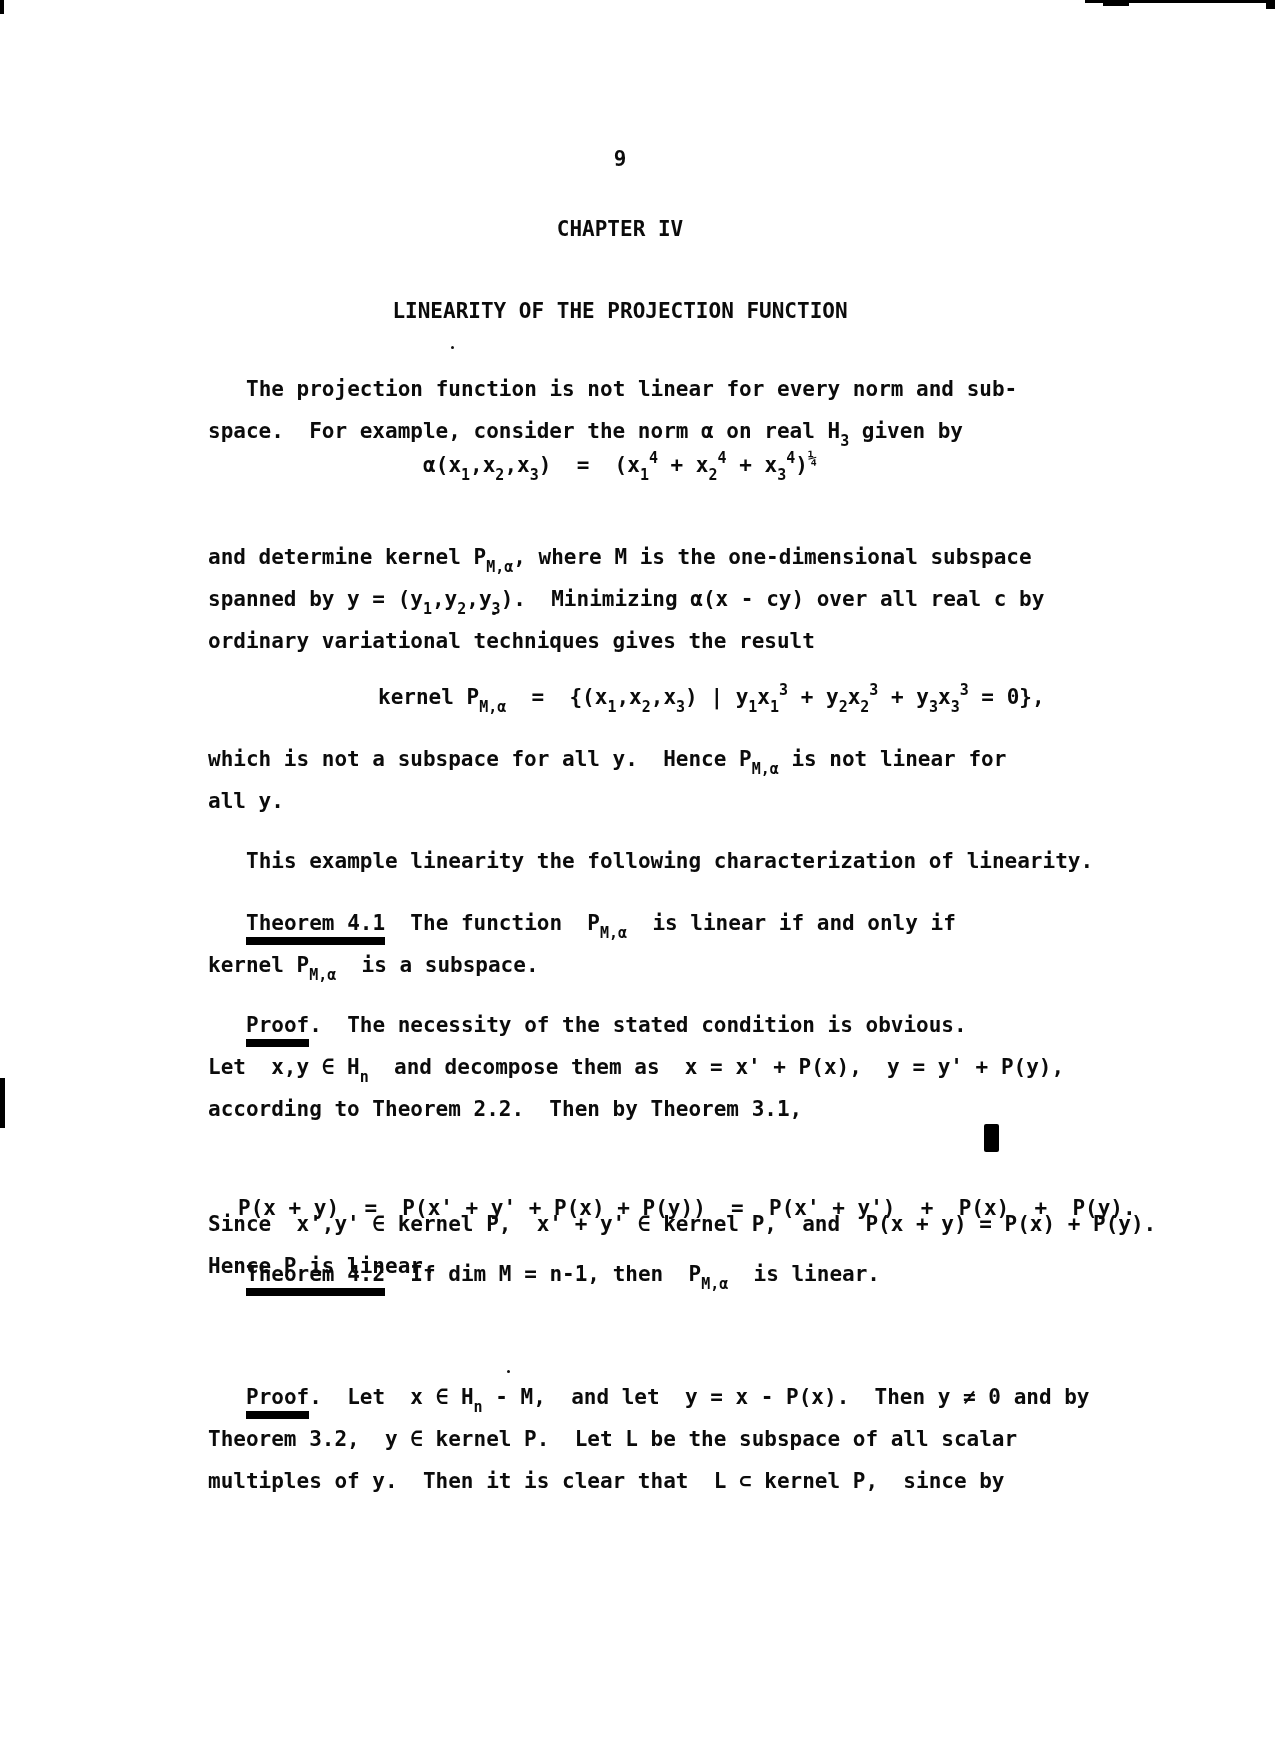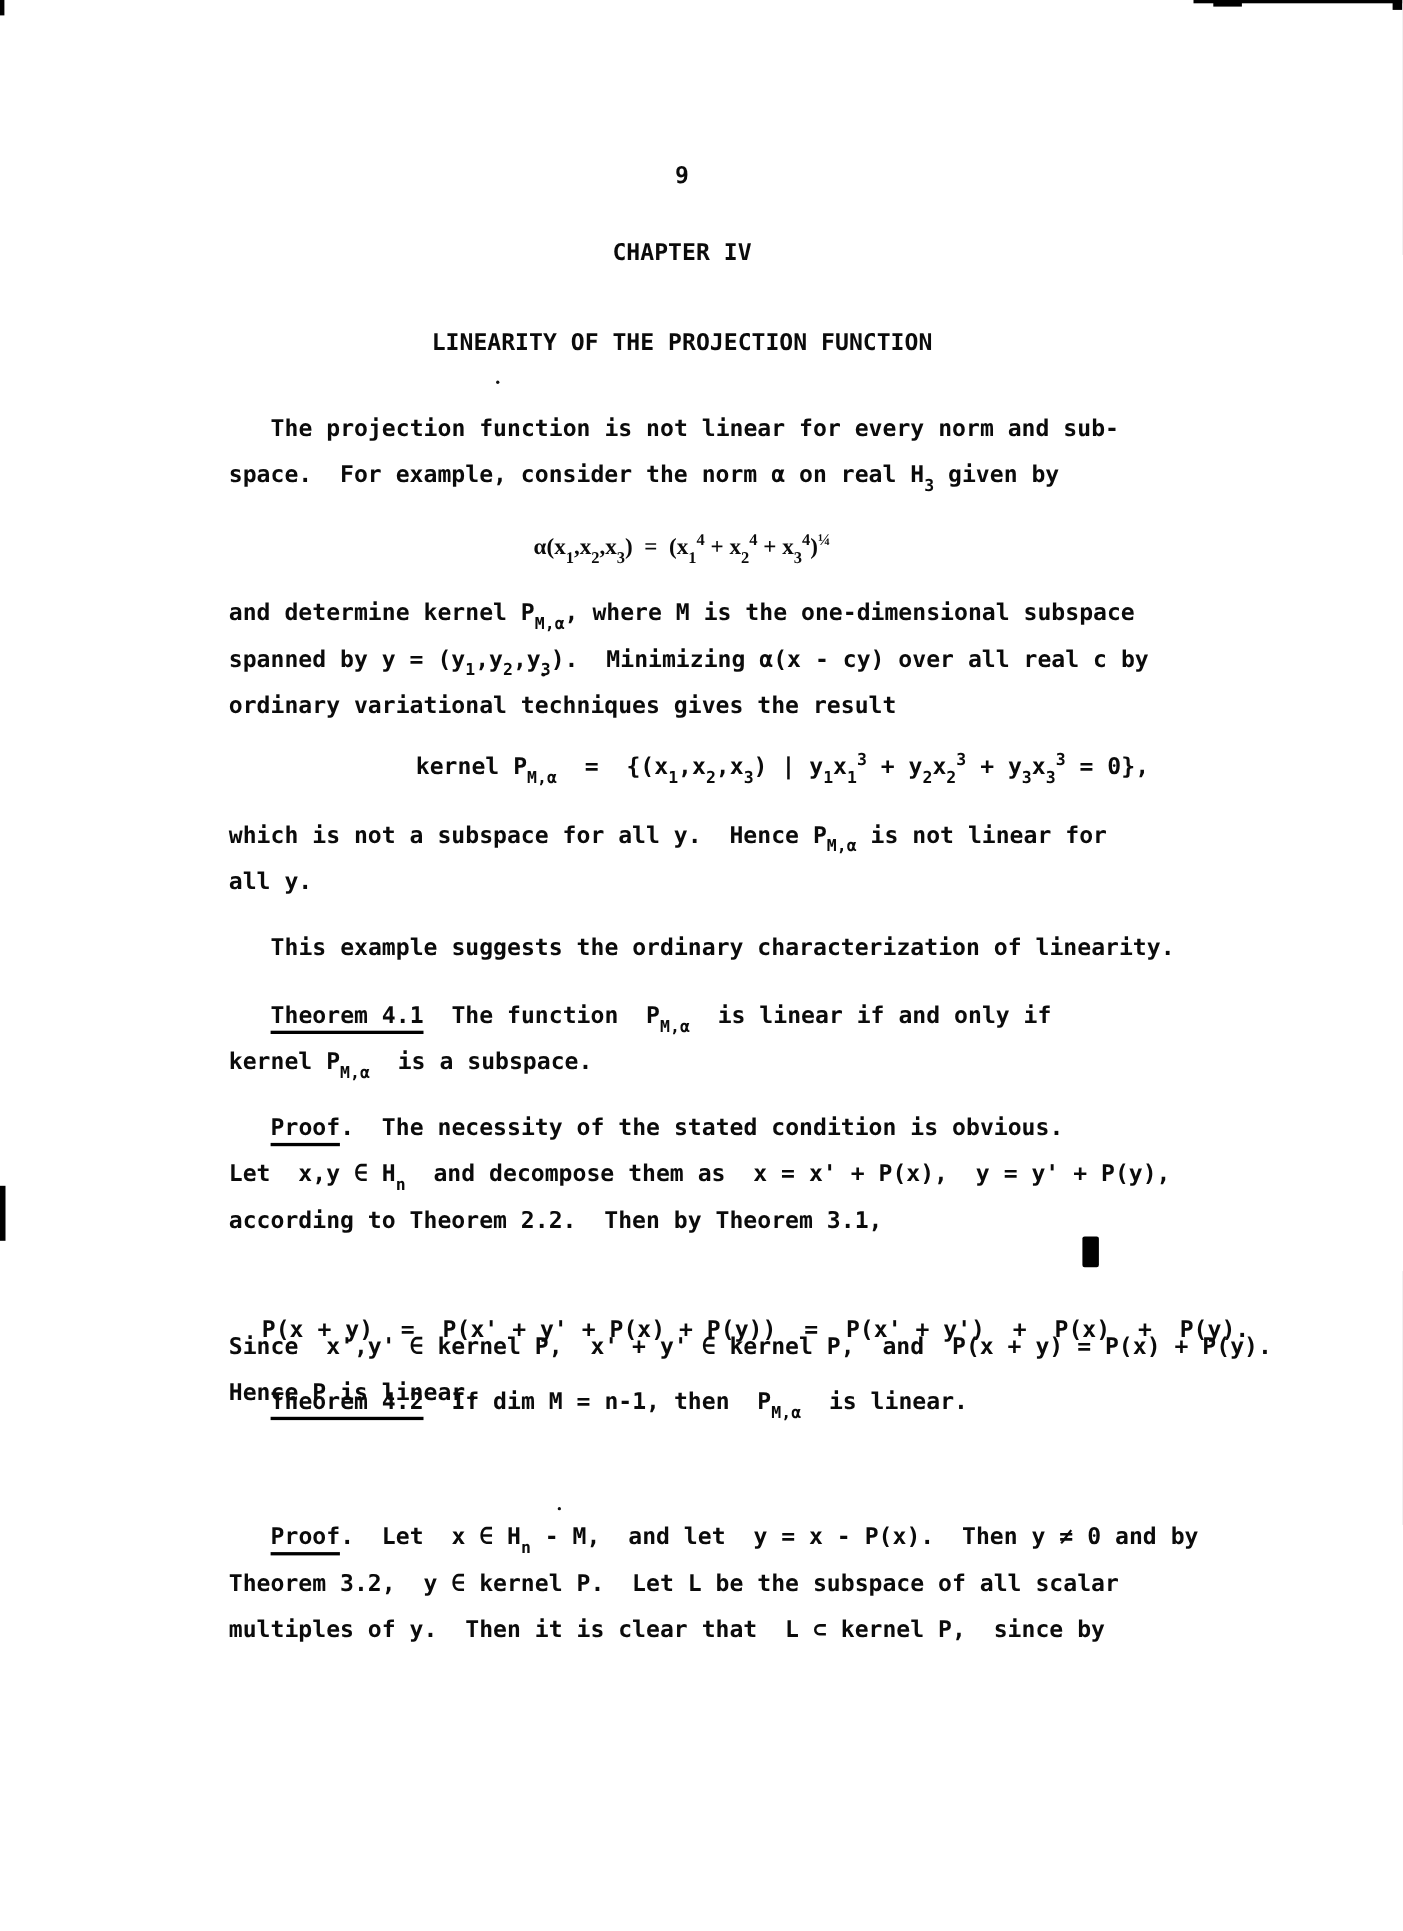--- a/index.html
+++ b/index.html
@@ -14,21 +14,21 @@
   }
   .line {
     position:absolute;
     font-size:21px;
     line-height:42px;
     white-space:pre;
   }
   .center { left:200px; width:840px; text-align:center; }
   sub { font-size:15px; vertical-align:-8px; line-height:0; }
   sup { font-size:15px; vertical-align:9px; line-height:0; }
-  .ul { border-bottom:3px solid #000000; padding-bottom:2px; }
+  .ul { border-bottom:8px solid #000000; padding-bottom:2px; }
   .artifact { position:absolute; background:#000; }
   .speck { position:absolute; background:#111; border-radius:50%; }
 </style>
 </head>
 <body>
 
 <div class="page">
 
   <div class="artifact" style="left:0; top:0; width:4px; height:14px;"></div>
   <div class="artifact" style="left:1085px; top:0; width:190px; height:3px;"></div>
@@ -40,32 +40,32 @@
   <div class="speck" style="left:492px; top:612px; width:4px; height:3px;"></div>
   <div class="speck" style="left:507px; top:1370px; width:3px; height:3px;"></div>
 
   <div class="line center" style="top:138px;">9</div>
   <div class="line center" style="top:208px;">CHAPTER IV</div>
   <div class="line center" style="top:290px;">LINEARITY OF THE PROJECTION FUNCTION</div>
 
   <div class="line" style="left:246px; top:368px;">The projection function is not linear for every norm and sub-</div>
   <div class="line" style="left:208px; top:410px;">space.  For example, consider the norm α on real H<sub>3</sub> given by</div>
 
-  <div class="line center" style="top:476px;font-family:Liberation Serif, serif;">α(x<sub>1</sub>,x<sub>2</sub>,x<sub>3</sub>)  =  (x<sub>1</sub><sup>4</sup> + x<sub>2</sub><sup>4</sup> + x<sub>3</sub><sup>4</sup>)<sup>¼</sup></div>
+  <div class="line center" style="top:444px;">α(x<sub>1</sub>,x<sub>2</sub>,x<sub>3</sub>)  =  (x<sub>1</sub><sup>4</sup> + x<sub>2</sub><sup>4</sup> + x<sub>3</sub><sup>4</sup>)<sup>¼</sup></div>
 
   <div class="line" style="left:208px; top:536px;">and determine kernel P<sub>M,α</sub>, where M is the one-dimensional subspace</div>
   <div class="line" style="left:208px; top:578px;">spanned by y = (y<sub>1</sub>,y<sub>2</sub>,y<sub>3</sub>).  Minimizing α(x - cy) over all real c by</div>
   <div class="line" style="left:208px; top:620px;">ordinary variational techniques gives the result</div>
 
   <div class="line" style="left:378px; top:676px;">kernel P<sub>M,α</sub>  =  {(x<sub>1</sub>,x<sub>2</sub>,x<sub>3</sub>) | y<sub>1</sub>x<sub>1</sub><sup>3</sup> + y<sub>2</sub>x<sub>2</sub><sup>3</sup> + y<sub>3</sub>x<sub>3</sub><sup>3</sup> = 0},</div>
 
   <div class="line" style="left:208px; top:738px;">which is not a subspace for all y.  Hence P<sub>M,α</sub> is not linear for</div>
   <div class="line" style="left:208px; top:780px;">all y.</div>
 
-  <div class="line" style="left:246px; top:840px;">This example suggests the ordinary characterization of linearity.</div>
+  <div class="line" style="left:246px; top:840px;">This example linearity the following characterization of linearity.</div>
 
   <div class="line" style="left:246px; top:902px;"><span class="ul">Theorem 4.1</span><span>  The function  P<sub>M,α</sub>  is linear if and only if</span></div>
   <div class="line" style="left:208px; top:944px;">kernel P<sub>M,α</sub>  is a subspace.</div>
 
   <div class="line" style="left:246px; top:1004px;"><span class="ul">Proof</span><span>.  The necessity of the stated condition is obvious.</span></div>
   <div class="line" style="left:208px; top:1046px;">Let  x,y ∈ H<sub>n</sub>  and decompose them as  x = x' + P(x),  y = y' + P(y),</div>
   <div class="line" style="left:208px; top:1088px;">according to Theorem 2.2.  Then by Theorem 3.1,</div>
 
   <div class="line" style="left:238px; top:1187px;">P(x + y)  =  P(x' + y' + P(x) + P(y))  =  P(x' + y')  +  P(x)  +  P(y).</div>
 

